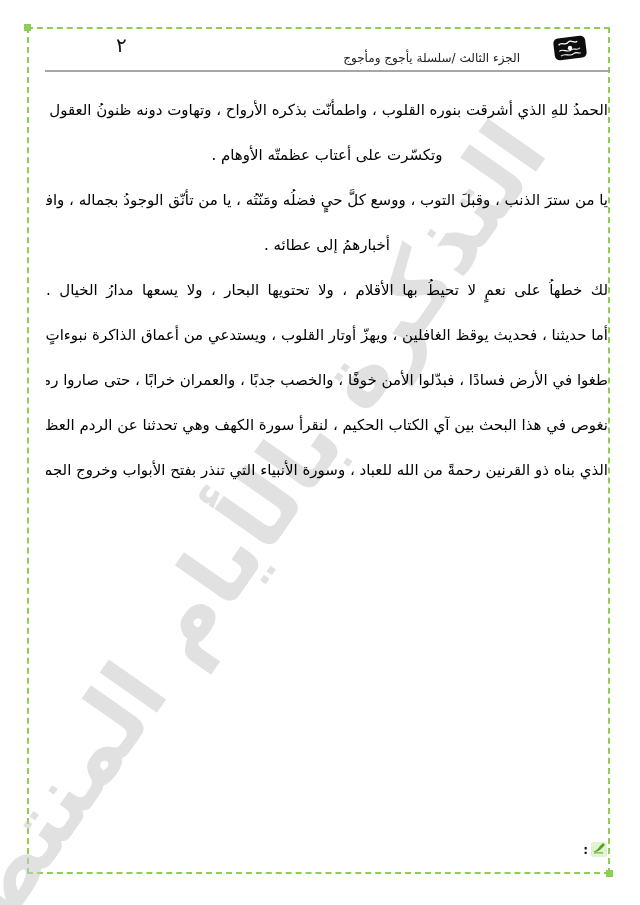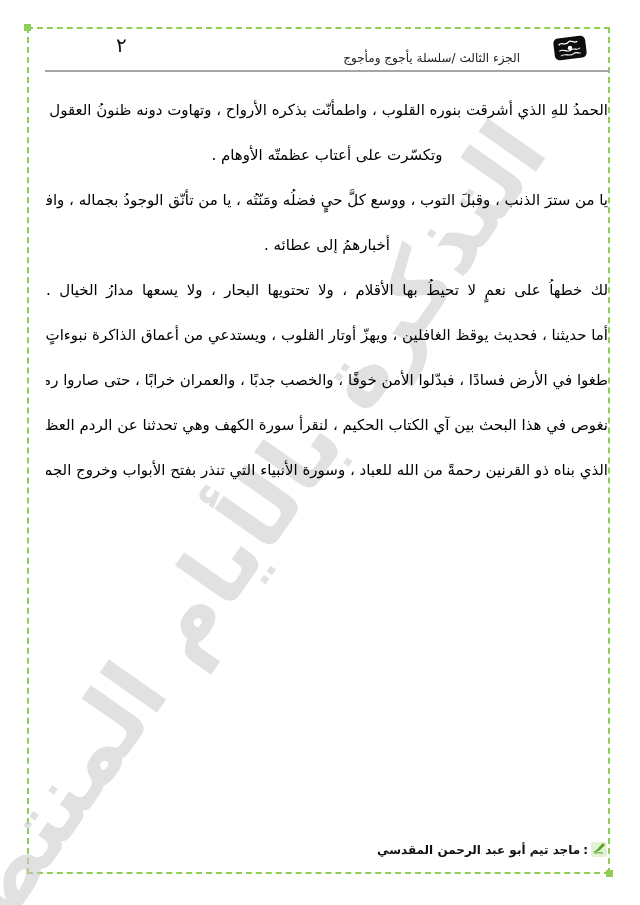--- a/index.html
+++ b/index.html
@@ -97,14 +97,13 @@
   </div>
 
 <div class="footer">
   <span class="pen">
     <svg width="14" height="12" viewBox="0 0 14 12">
       <path d="M1 10 C4 9 6 7 8 4 L11 1 L13 3 L9 7 C7 9 4 10.5 1 10 Z" fill="#54a21d"></path>
       <path d="M2 11 C5 10.6 8 10.8 11 11" stroke="#54a21d" stroke-width="1" fill="none"></path>
     </svg>
   </span>
   <span>:</span>
-  <span>ماجد تيم أبو عبد الرحمن المقدسي</span>
 </div>
 
 </body></html>

